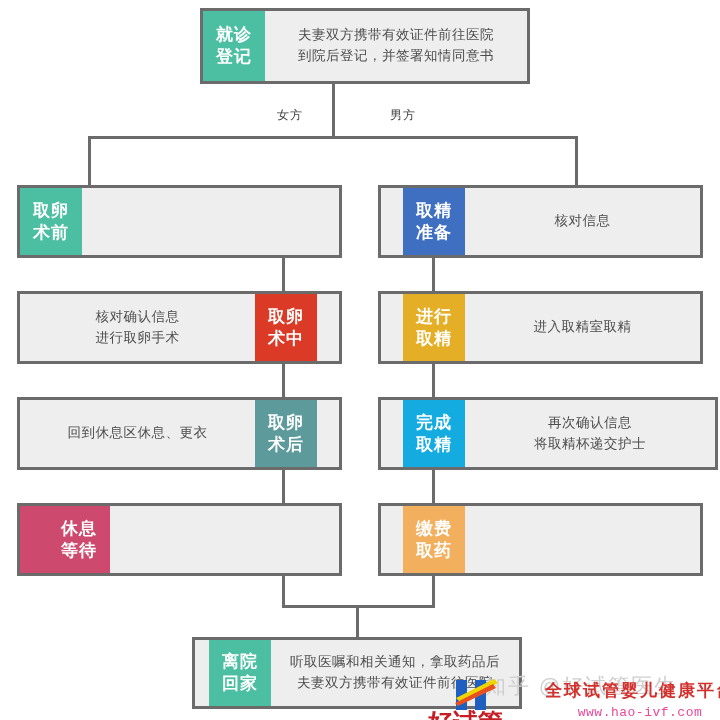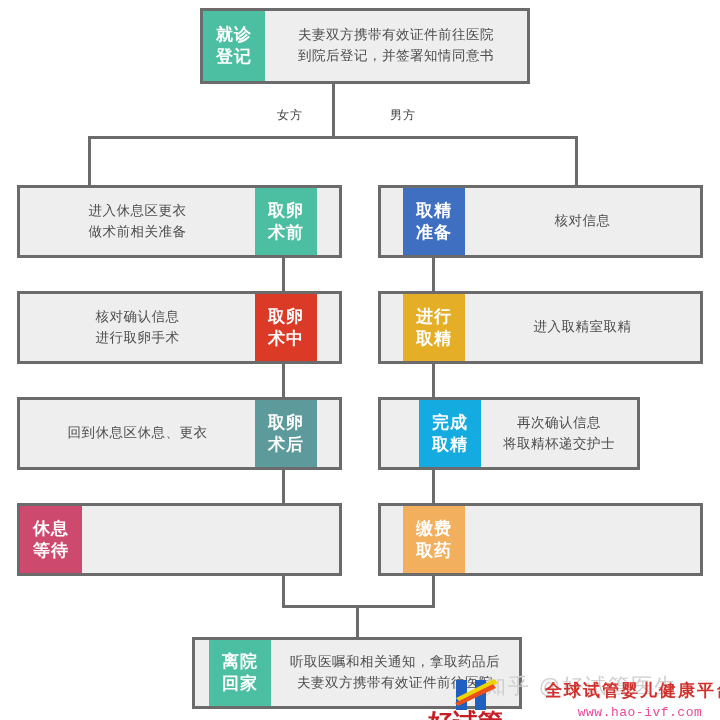--- a/index.html
+++ b/index.html
@@ -130,22 +130,20 @@
 
   <div class="vline" style="left:331.5px;top:84px;height:52px;"></div>
   <div class="hline" style="left:88px;top:136px;width:490px;"></div>
   <div class="vline" style="left:88px;top:136px;height:49px;"></div>
   <div class="vline" style="left:575px;top:136px;height:49px;"></div>
 
   <span class="branch-label" style="left:277px;top:107px;">女方</span>
   <span class="branch-label" style="left:390px;top:107px;">男方</span>
 
   <div class="box" style="left:17px;top:185px;width:325px;height:73px;">
-    <div class="desc">进入休息区更衣
-做术前相关准备</div>
     <div class="tag" style="width: 62px; background-color: rgb(76, 191, 162);">取卵
 术前</div>
     <div class="pad" style="width:22px;"></div>
   </div>
 
   <div class="box" style="left:17px;top:291px;width:325px;height:73px;">
     <div class="desc">核对确认信息
 进行取卵手术</div>
     <div class="tag" style="width: 62px; background-color: rgb(219, 59, 38);">取卵
 术中</div>
@@ -153,21 +151,21 @@
   </div>
 
   <div class="box" style="left:17px;top:397px;width:325px;height:73px;">
     <div class="desc">回到休息区休息、更衣</div>
     <div class="tag" style="width: 62px; background-color: rgb(93, 154, 156);">取卵
 术后</div>
     <div class="pad" style="width:22px;"></div>
   </div>
 
   <div class="box" style="left:17px;top:503px;width:325px;height:73px;">
-    <div class="tag" style="width: 62px; background-color: rgb(205, 74, 110);">休息
+    <div class="tag" style="width: 62px; background-color: rgb(205, 74, 110); padding-left: 28px;">休息
 等待</div>
     <div class="pad" style="width:22px;"></div>
   </div>
 
   <div class="vline" style="left:281.5px;top:258px;height:33px;"></div>
   <div class="vline" style="left:281.5px;top:364px;height:33px;"></div>
   <div class="vline" style="left:281.5px;top:470px;height:33px;"></div>
 
   <div class="box" style="left:378px;top:185px;width:325px;height:73px;">
     <div class="pad" style="width:22px;"></div>
@@ -176,21 +174,21 @@
     <div class="desc">核对信息</div>
   </div>
 
   <div class="box" style="left:378px;top:291px;width:325px;height:73px;">
     <div class="pad" style="width:22px;"></div>
     <div class="tag" style="width: 62px; background-color: rgb(229, 174, 39);">进行
 取精</div>
     <div class="desc">进入取精室取精</div>
   </div>
 
-  <div class="box" style="left:378px;top:397px;width:262px;height:73px;padding-left:16px;">
+  <div class="box" style="left:378px;top:397px;width:340px;height:73px;">
     <div class="pad" style="width:22px;"></div>
     <div class="tag" style="width: 62px; background-color: rgb(19, 171, 224);">完成
 取精</div>
     <div class="desc">再次确认信息
 将取精杯递交护士</div>
   </div>
 
   <div class="box" style="left:378px;top:503px;width:325px;height:73px;">
     <div class="pad" style="width:22px;"></div>
     <div class="tag" style="width: 62px; background-color: rgb(242, 176, 94);">缴费

